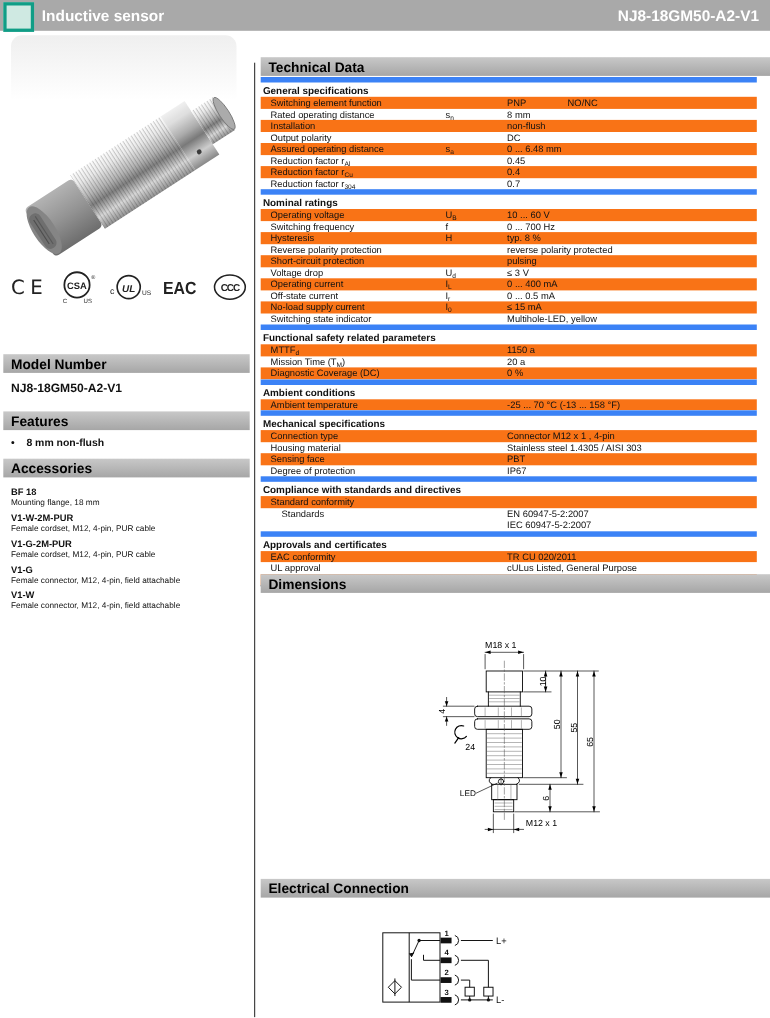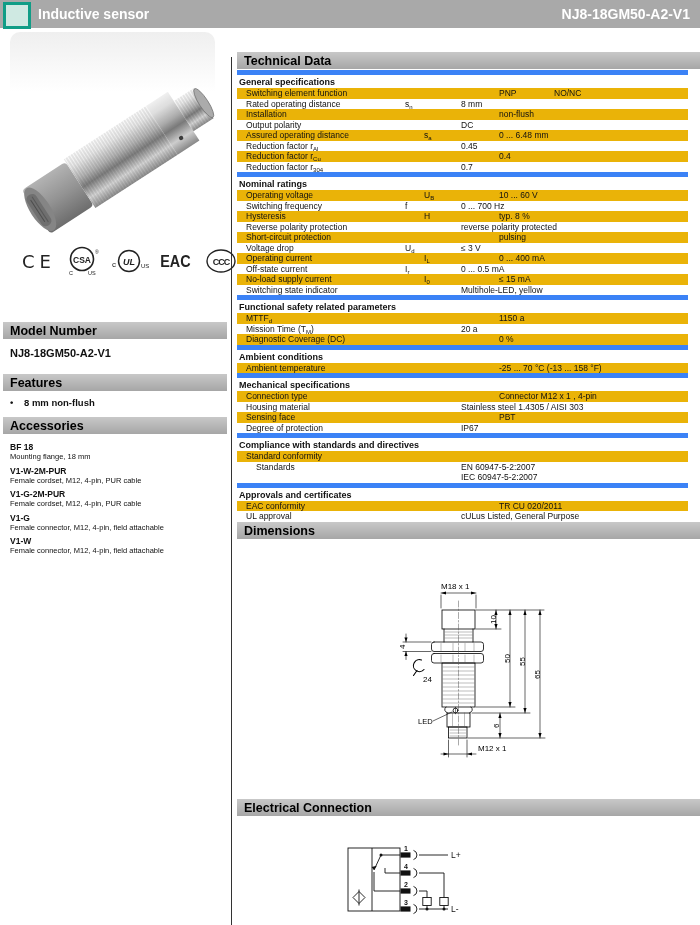--- a/index.html
+++ b/index.html
@@ -13,33 +13,33 @@
   .divider{position:absolute;left:231px;top:57px;width:1px;height:868px;background:#333;}
   
   .lbar,.rbar{position:absolute;height:17px;box-sizing:border-box;padding:2px 0 0 7px;
       background:linear-gradient(180deg,#c8c8c8,#a6a6a6);font-weight:bold;color:#000;}
   .lbar{left:3px;width:224px;font-size:12.5px;}
   .rbar{left:237px;width:521px;font-size:12.5px;}
   
   .photo-wrap{position:absolute;left:10px;top:32px;width:205px;height:212px;
       background:linear-gradient(180deg,#efefef,#ffffff 28%);border-radius:10px;}
   .certrow{position:absolute;left:10px;top:246px;width:216px;height:30px;display:flex;
-      align-items:center;justify-content:space-between;margin-left:12px;}
+      align-items:center;justify-content:space-between;}
   .ce{font-size:18px;letter-spacing:5px;color:#222;font-family:"DejaVu Sans",sans-serif;}
   .model-value{position:absolute;left:10px;top:347px;font-size:11px;font-weight:bold;}
   .feature-line{position:absolute;left:10px;top:397px;font-size:9.5px;font-weight:bold;}
   .feature-line .bullet{display:inline-block;width:14px;}
   .acc-list{position:absolute;left:10px;top:438px;width:216px;}
   .acc-name{font-size:8.5px;font-weight:bold;line-height:10px;margin-top:4px;}
   .acc-desc{font-size:7.5px;line-height:9.5px;color:#111;}
   
   .ttable{position:absolute;left:237px;top:70px;width:451px;}
   .t-sec{font-weight:bold;font-size:9px;border-top:5px solid #3b82f6;padding:2px 0 1px 2px;background:#fff;line-height:10px;}
   .t-row{display:flex;font-size:8.5px;line-height:10.5px;min-height:10.5px;}
-  .t-row.odd{background:#eab308;gap:19px;}
+  .t-row.odd{background:#f97316;}
   .t-label{width:168px;padding-left:9px;box-sizing:border-box;}
   .t-label.ind{padding-left:19px;}
   .t-sym{width:32px;}
   .t-val{flex:1;white-space:pre-line;margin-left:24px;}
   .t-val .v1{display:inline-block;width:55px;}
   .t-sub{background:#e7e7e7;}
   .t-end{border-top:1px solid #000;height:0;}
   sub{font-size:6.5px;vertical-align:-2px;line-height:0;}
   .ttable sub{font-size:6px;}
   

